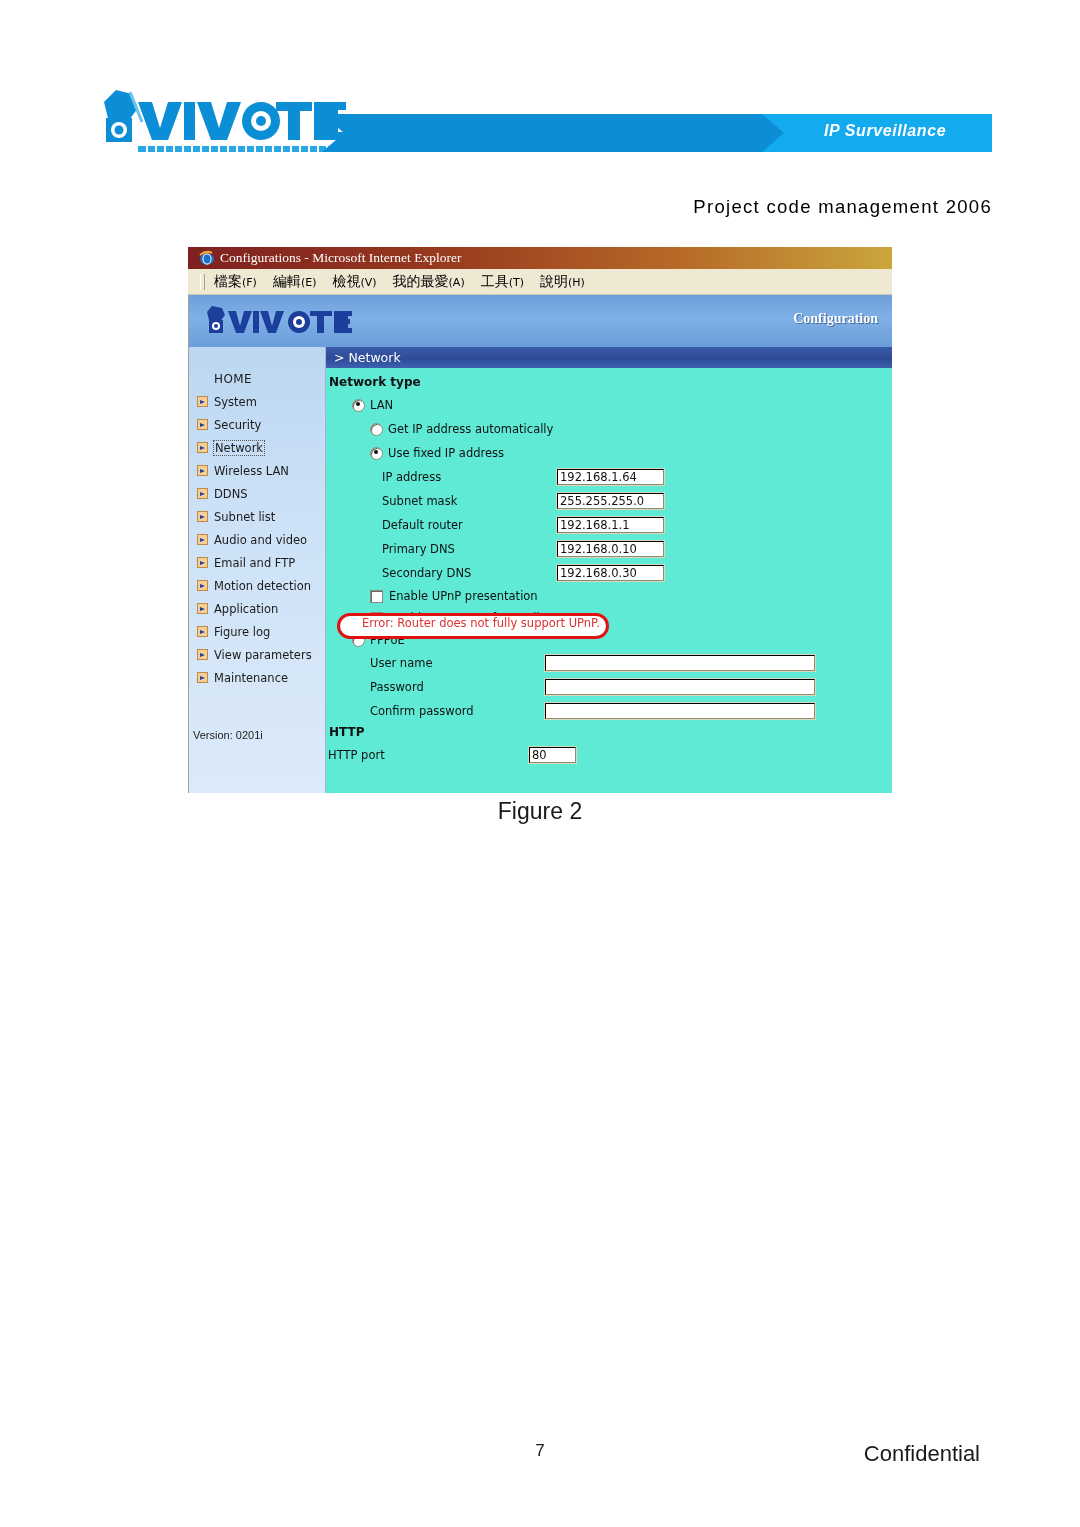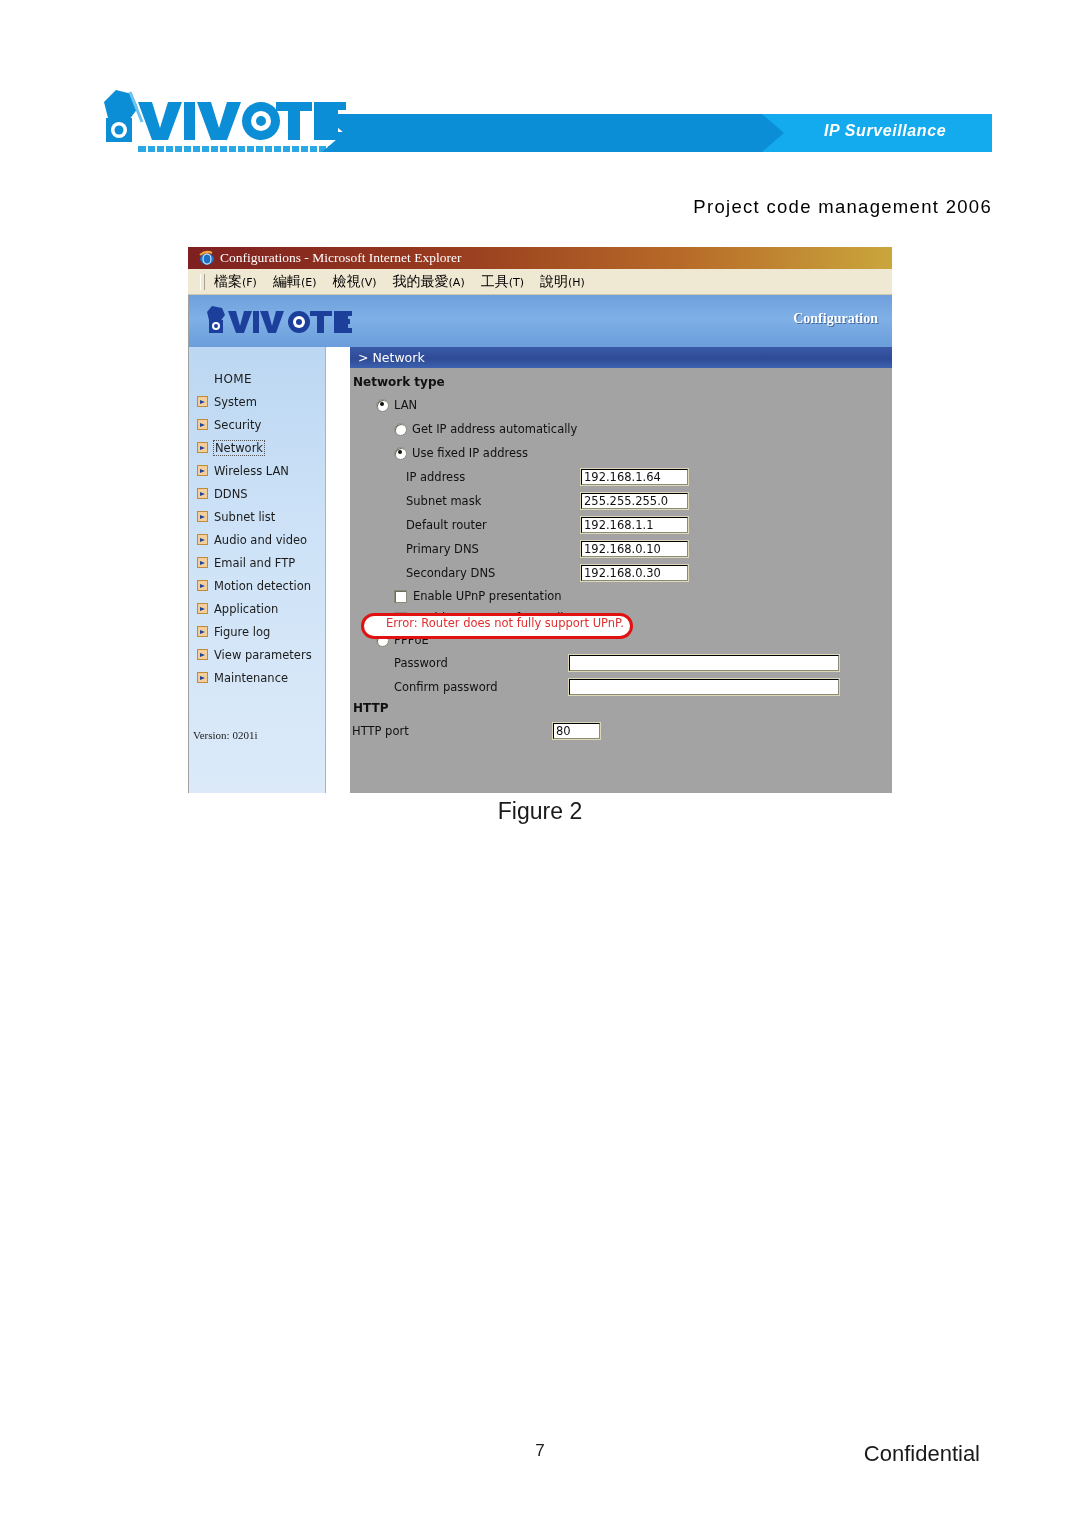--- a/index.html
+++ b/index.html
@@ -181,30 +181,29 @@
   .side-item.home .side-label { font-size: 12px; letter-spacing: .4px; }
   .side-item.selected .side-label {
     border: 1px dotted #555;
     padding: 0 1px;
     margin: 0 -1px;
   }
   #version-text {
     position: absolute;
     left: 4px;
     bottom: 52px;
-    font-family: Liberation Serif, serif;
+    font-family: Liberation Sans, sans-serif;
     font-size: 11px;
     color: #1b1b1b;
     white-space: nowrap;
   }
   #content {
     flex: 1;
     position: relative;
-    background: #a3a3a3;
-    margin-left: 24px;
+    background: #5eead4;
   }
   #content-titlebar {
     height: 21px;
     background: linear-gradient(to bottom, #3a5aa8 0%, #2e4b96 55%, #3d61ae 100%);
     display: flex;
     align-items: center;
     padding-left: 8px;
     box-sizing: border-box;
   }
   #content-titlebar span {
@@ -591,20 +590,24 @@
             <span class="checkbox on"></span>
             <span>Enable UPnP port forwarding</span>
           </div>
 
           <div class="row ind1" style="height:22px">
             <span class="radio"></span>
             <span>PPPoE</span>
           </div>
 
           <div class="row ind-lbl" style="padding-left:44px">
+            <span class="fld-label">User name</span>
+            <span class="txtinput w-wide"></span>
+          </div>
+          <div class="row ind-lbl" style="padding-left:44px">
             <span class="fld-label">Password</span>
             <span class="txtinput w-wide"></span>
           </div>
           <div class="row ind-lbl" style="padding-left:44px">
             <span class="fld-label">Confirm password</span>
             <span class="txtinput w-wide"></span>
           </div>
 
           <div class="sect-head" style="margin-top:2px">HTTP</div>
 

